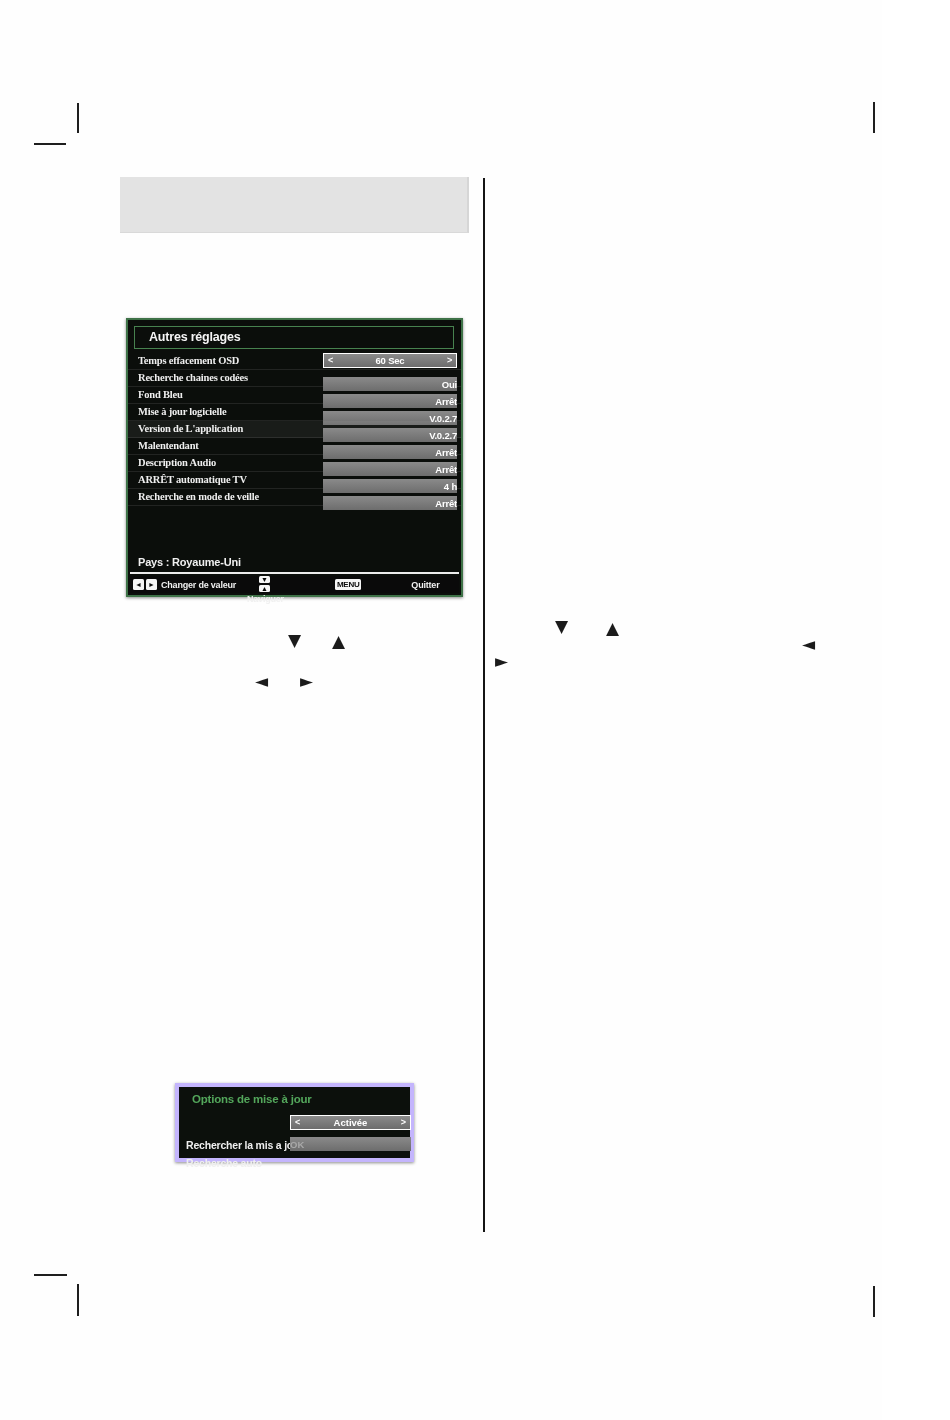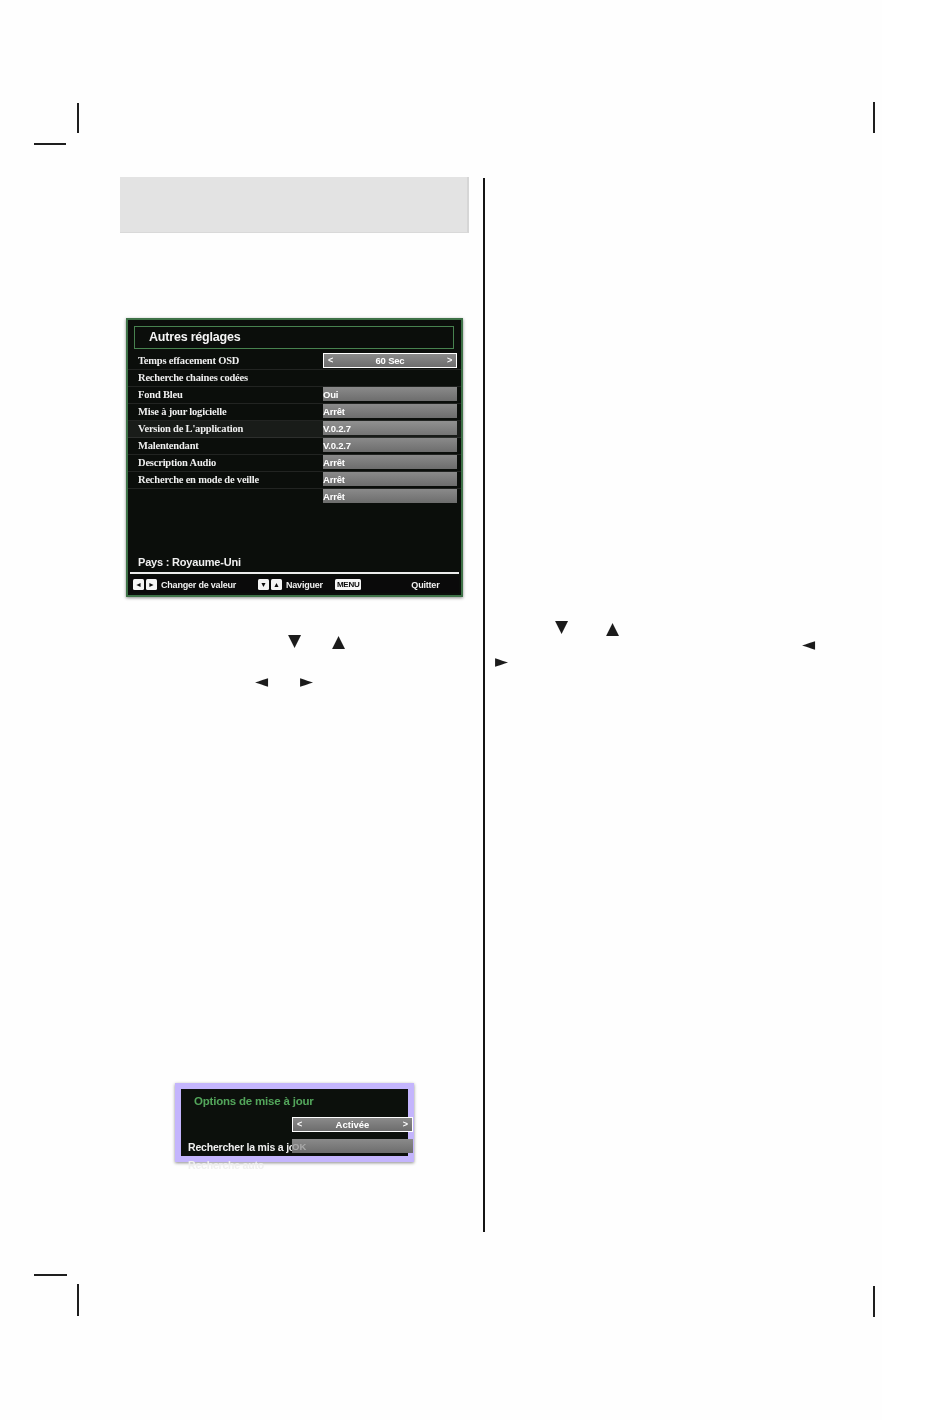--- a/index.html
+++ b/index.html
@@ -24,23 +24,23 @@
     color:#f2f2f2; }
   .osd-title-box { position:absolute; left:6px; top:6px; width:320px; height:23px;
     border:1px solid #47824f; }
   .osd-title { position:absolute; left:14px; top:0; line-height:21px; font-size:12.5px;
     font-weight:bold; color:#f5f5f5; letter-spacing:-0.2px; }
   .rows { position:absolute; left:0; top:33px; width:333px; }
   .row { position:relative; height:17px; border-bottom:1px solid rgba(140,140,140,0.18); }
   .row.hl { background:rgba(255,255,255,0.06); }
   .row-label { position:absolute; left:10px; top:0; line-height:16px; font-size:10.5px;
     font-weight:bold; letter-spacing:-0.2px; color:#efefef; white-space:nowrap;font-family:Liberation Serif, serif; }
-  .val-btn { position:absolute; right:4px; top:17px; width:134px; height:14px;
+  .val-btn { position:absolute; right:4px; top:7px; width:134px; height:14px;
     background:linear-gradient(180deg,#8a8a8a,#6d6d6d); color:#fff; font-size:9.5px;
-    font-weight:bold; display:flex; align-items:center; justify-content:flex-start;
+    font-weight:bold; display:flex; align-items:center; justify-content:flex-end;
     letter-spacing:-0.2px; }
   .val-btn.selected { border:1px solid #ffffff; justify-content:space-between;
     padding:0 4px; height:15px; top:0; }
   .chev { font-size:9px; font-weight:bold; color:#fff; line-height:1; }
   .country { position:absolute; left:10px; top:236px; font-size:11px; font-weight:bold;
     color:#f0f0f0; letter-spacing:-0.2px; }
   .sep { position:absolute; left:2px; top:252px; width:329px; height:2px; background:#ececec; }
   .hint-bar { position:absolute; left:2px; top:256px; width:329px; height:17px; background:#0a0a0a; }
   .hint-group { position:absolute; top:0; height:17px; display:flex; align-items:center; gap:2px; }
   .keybox { width:11px; height:11px; background:#f5f5f5; color:#0a0a0a; border-radius:1.5px;
@@ -49,21 +49,21 @@
     display:inline-flex; align-items:center; padding:0 2px; font-size:8px; font-weight:bold;
     letter-spacing:-0.3px; }
   .hint-label { font-size:9px; font-weight:bold; color:#f0f0f0; letter-spacing:-0.2px; margin-left:2px; }
 
   
   .tri { position:absolute; font-size:17px; line-height:1; color:#1b1b1b;
     font-family:"DejaVu Sans", sans-serif; }
 
   
   .dlg { position:absolute; left:175px; top:1083px; width:239px; height:79px;
-    background:#0c100c; border:6px solid #c4b5fd; box-shadow:0 1px 3px rgba(0,0,0,0.45);
+    background:#0c100c; border:4px solid #c4b5fd; box-shadow:0 1px 3px rgba(0,0,0,0.45);
     color:#f2f2f2; }
   .dlg-title { position:absolute; left:13px; top:6px; font-size:11.5px; font-weight:bold;
     color:#53a65b; letter-spacing:-0.2px; }
   .dlg-label { position:absolute; left:7px; font-size:10.5px; font-weight:bold;
     letter-spacing:-0.2px; color:#efefef; white-space:nowrap; }
   .dlg-val { position:absolute; left:111px; width:121px; background:linear-gradient(180deg,#8a8a8a,#6d6d6d);
     color:#fff; font-size:9.5px; font-weight:bold; display:flex; align-items:center;
     justify-content:flex-start; }
   .dlg-val.selected { border:1px solid #ffffff; justify-content:space-between; padding:0 4px; }
   .dlg-val.dim { color:#a9a9a9; }
@@ -130,37 +130,43 @@
           <span>Arrêt</span>
         </div>
       </div>
       <div class="row">
         <span class="row-label">Description Audio</span>
         <div class="val-btn">
           <span>Arrêt</span>
         </div>
       </div>
       <div class="row">
+        <span class="row-label">ARRÊT automatique TV</span>
+        <div class="val-btn">
+          <span>4 h</span>
+        </div>
+      </div>
+      <div class="row">
         <span class="row-label">Recherche en mode de veille</span>
         <div class="val-btn">
           <span>Arrêt</span>
         </div>
       </div>
     </div>
 
     <span class="country">Pays : Royaume-Uni</span>
     <div class="sep"></div>
 
     <div class="hint-bar">
       <div class="hint-group" style="left:3px;">
         <span class="keybox">◄</span>
         <span class="keybox">►</span>
         <span class="hint-label">Changer de valeur</span>
       </div>
-      <div class="hint-group" style="left:128px;">
+      <div class="hint-group" style="left:115px;flex-direction:column;">
         <span class="keybox">▼</span>
         <span class="keybox">▲</span>
         <span class="hint-label">Naviguer</span>
       </div>
       <div class="hint-group" style="left:205px;gap:48px;">
         <span class="menukey">MENU</span>
         <span class="hint-label">Quitter</span>
       </div>
     </div>
   </div>

